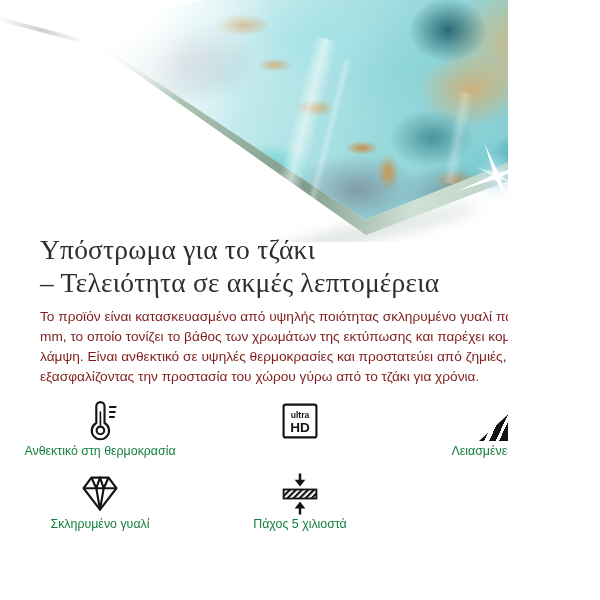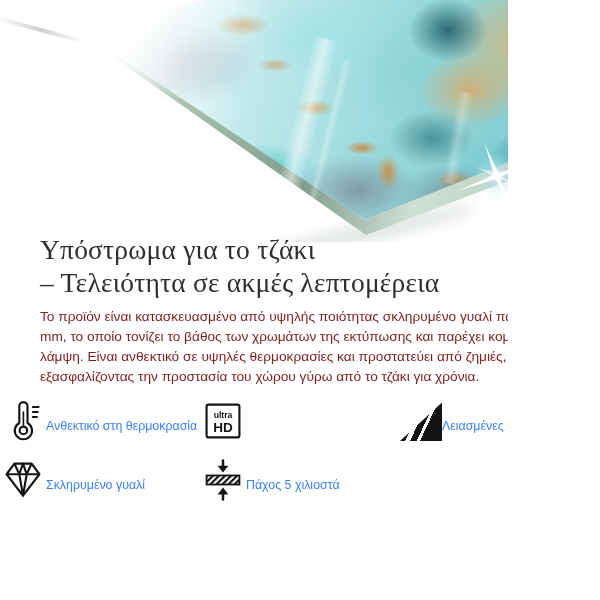--- a/index.html
+++ b/index.html
@@ -56,23 +56,23 @@
   
   .heading{position:absolute;left:40px;top:233px;width:530px;
     font-family:"Liberation Serif",serif;font-size:27.5px;line-height:33px;
     color:#2d2e30;font-weight:400;letter-spacing:.2px;}
   .description{position:absolute;left:40px;top:307px;width:527px;
     font-size:13.7px;line-height:20px;color:#7f1d1d;}
 
   
   .features{position:absolute;left:0;top:398px;width:600px;
     display:grid;grid-template-columns:repeat(3,1fr);row-gap:13px;}
-  .feature{display:flex;flex-direction:row;align-items:center;}
+  .feature{display:flex;flex-direction:column;align-items:center;}
   .icon-box{height:46px;display:flex;align-items:center;justify-content:center;}
-  .feature-label{margin-top:9px;font-size:12.4px;color:#3b82f6;text-align:center;}
+  .feature-label{font-size:12.4px;color:#15803d;text-align:center;}
   .icon-stroke{stroke:#141414;fill:none;stroke-width:2.6;}
   .edges-shape{width:42px;height:40px;
     clip-path:polygon(0% 100%,100% 100%,100% 4%);
     background:linear-gradient(115deg,
       transparent 0 9px,#141414 9px 12px,
       transparent 12px 17px,#141414 17px 21.5px,
       transparent 21.5px 26px,#141414 26px 32px,
       transparent 32px 35px,#141414 35px 100%);}
   .ultrahd-top{font-family:"Liberation Sans",sans-serif;font-size:10.5px;font-weight:bold;fill:#141414;}
   .ultrahd-bottom{font-family:"Liberation Sans",sans-serif;font-size:16.5px;font-weight:bold;fill:#141414;}

